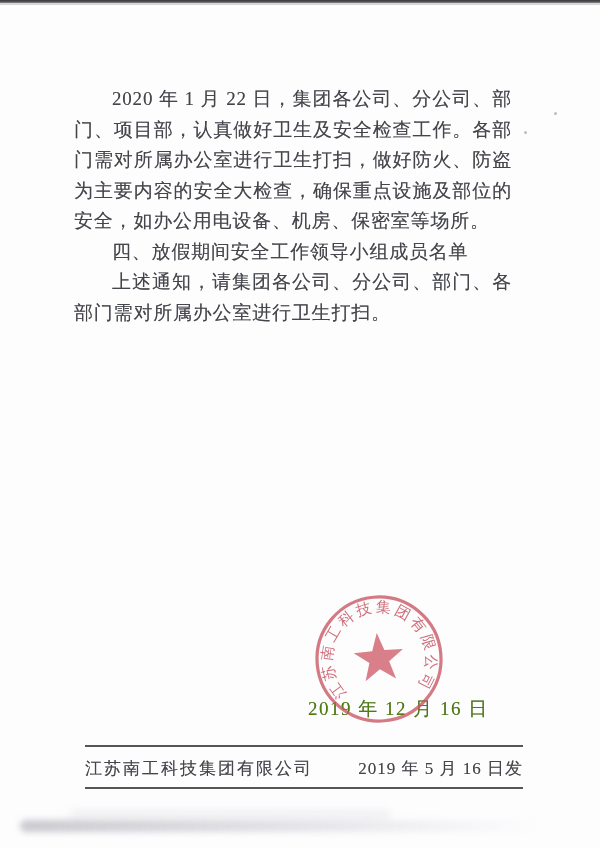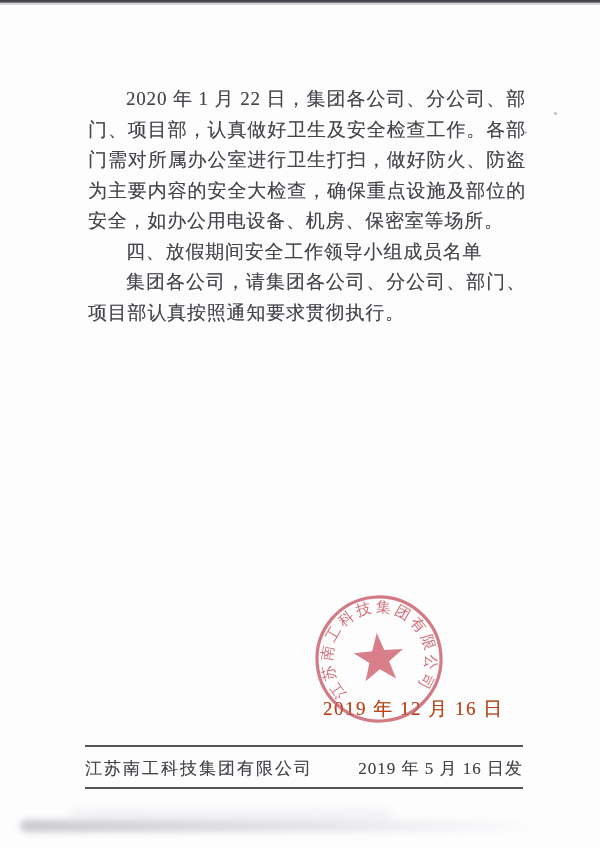--- a/index.html
+++ b/index.html
@@ -14,40 +14,39 @@
   .scan-top-edge{
     position:absolute;left:0;top:0;width:600px;height:3px;
     background:linear-gradient(180deg,#39393d 0%,#5a5a5f 70%,#9a9aa0 100%);
   }
   .scan-top-edge-soft{
     position:absolute;left:0;top:3px;width:600px;height:2px;
     background:rgba(140,140,146,.35);
   }
   
   .doc-body{
-    position:absolute;left:88px;top:84px;width:438px;
+    position:absolute;left:74px;top:84px;width:438px;
     font-size:19px;line-height:30.5px;
     color:#45464b;
     letter-spacing:.8px;
     text-shadow:0 0 .5px rgba(69,70,75,.5);
   }
   .doc-body p{
     margin:0;
     text-indent:2em;
     text-align:justify;
     text-align-last:left;
   }
   .doc-body p.single{ text-align:right; }
   
   .seal-date{
     position:absolute;left:308px;top:696px;
-    font-size:19px;letter-spacing:1.5px;color:#c2410c;
+    font-size:19px;letter-spacing:1.5px;color:#4d7c0f;
     text-shadow:0 0 .5px rgba(69,70,75,.5);
     white-space:nowrap;
-    margin-left:15px;
   }
   .company-seal{
     position:absolute;left:311px;top:593px;width:136px;height:136px;
     pointer-events:none;
   }
   
   .footer{
     position:absolute;left:85px;top:745px;width:438px;
   }
   .footer-rule{
@@ -84,21 +83,21 @@
 <body>
 
 <div class="page">
 
   <div class="scan-top-edge"></div>
   <div class="scan-top-edge-soft"></div>
 
   <div class="doc-body">
     <p>2020 年 1 月 22 日，集团各公司、分公司、部门、项目部，认真做好卫生及安全检查工作。各部门需对所属办公室进行卫生打扫，做好防火、防盗为主要内容的安全大检查，确保重点设施及部位的安全，如办公用电设备、机房、保密室等场所。</p>
     <p class="single">四、放假期间安全工作领导小组成员名单</p>
-    <p>集团各公司，请集团各公司、分公司、部门、项目部认真按照通知要求贯彻执行。</p>
+    <p>上述通知，请集团各公司、分公司、部门、各部门需对所属办公室进行卫生打扫。</p>
   </div>
 
   <div class="seal-date">2019 年 12 月 16 日</div>
 
   <svg class="company-seal" viewBox="0 0 136 136" xmlns="http://www.w3.org/2000/svg">
     <g transform="rotate(-5 68 66)">
       <circle cx="68" cy="66" r="62" fill="none" stroke="#c75462" stroke-width="3.2" opacity="0.78"></circle>
       <polygon points="68,40 74.1,57.6 92.7,58 77.9,69.2 83.3,87 68,76.4 52.7,87 58.1,69.2 43.3,58 61.9,57.6" fill="#cf5f6b" opacity="0.8"></polygon>
       <defs>
         <path id="sealArc" d="M 33.07 97.45 A 47 47 0 1 1 102.93 97.45" fill="none"></path>

